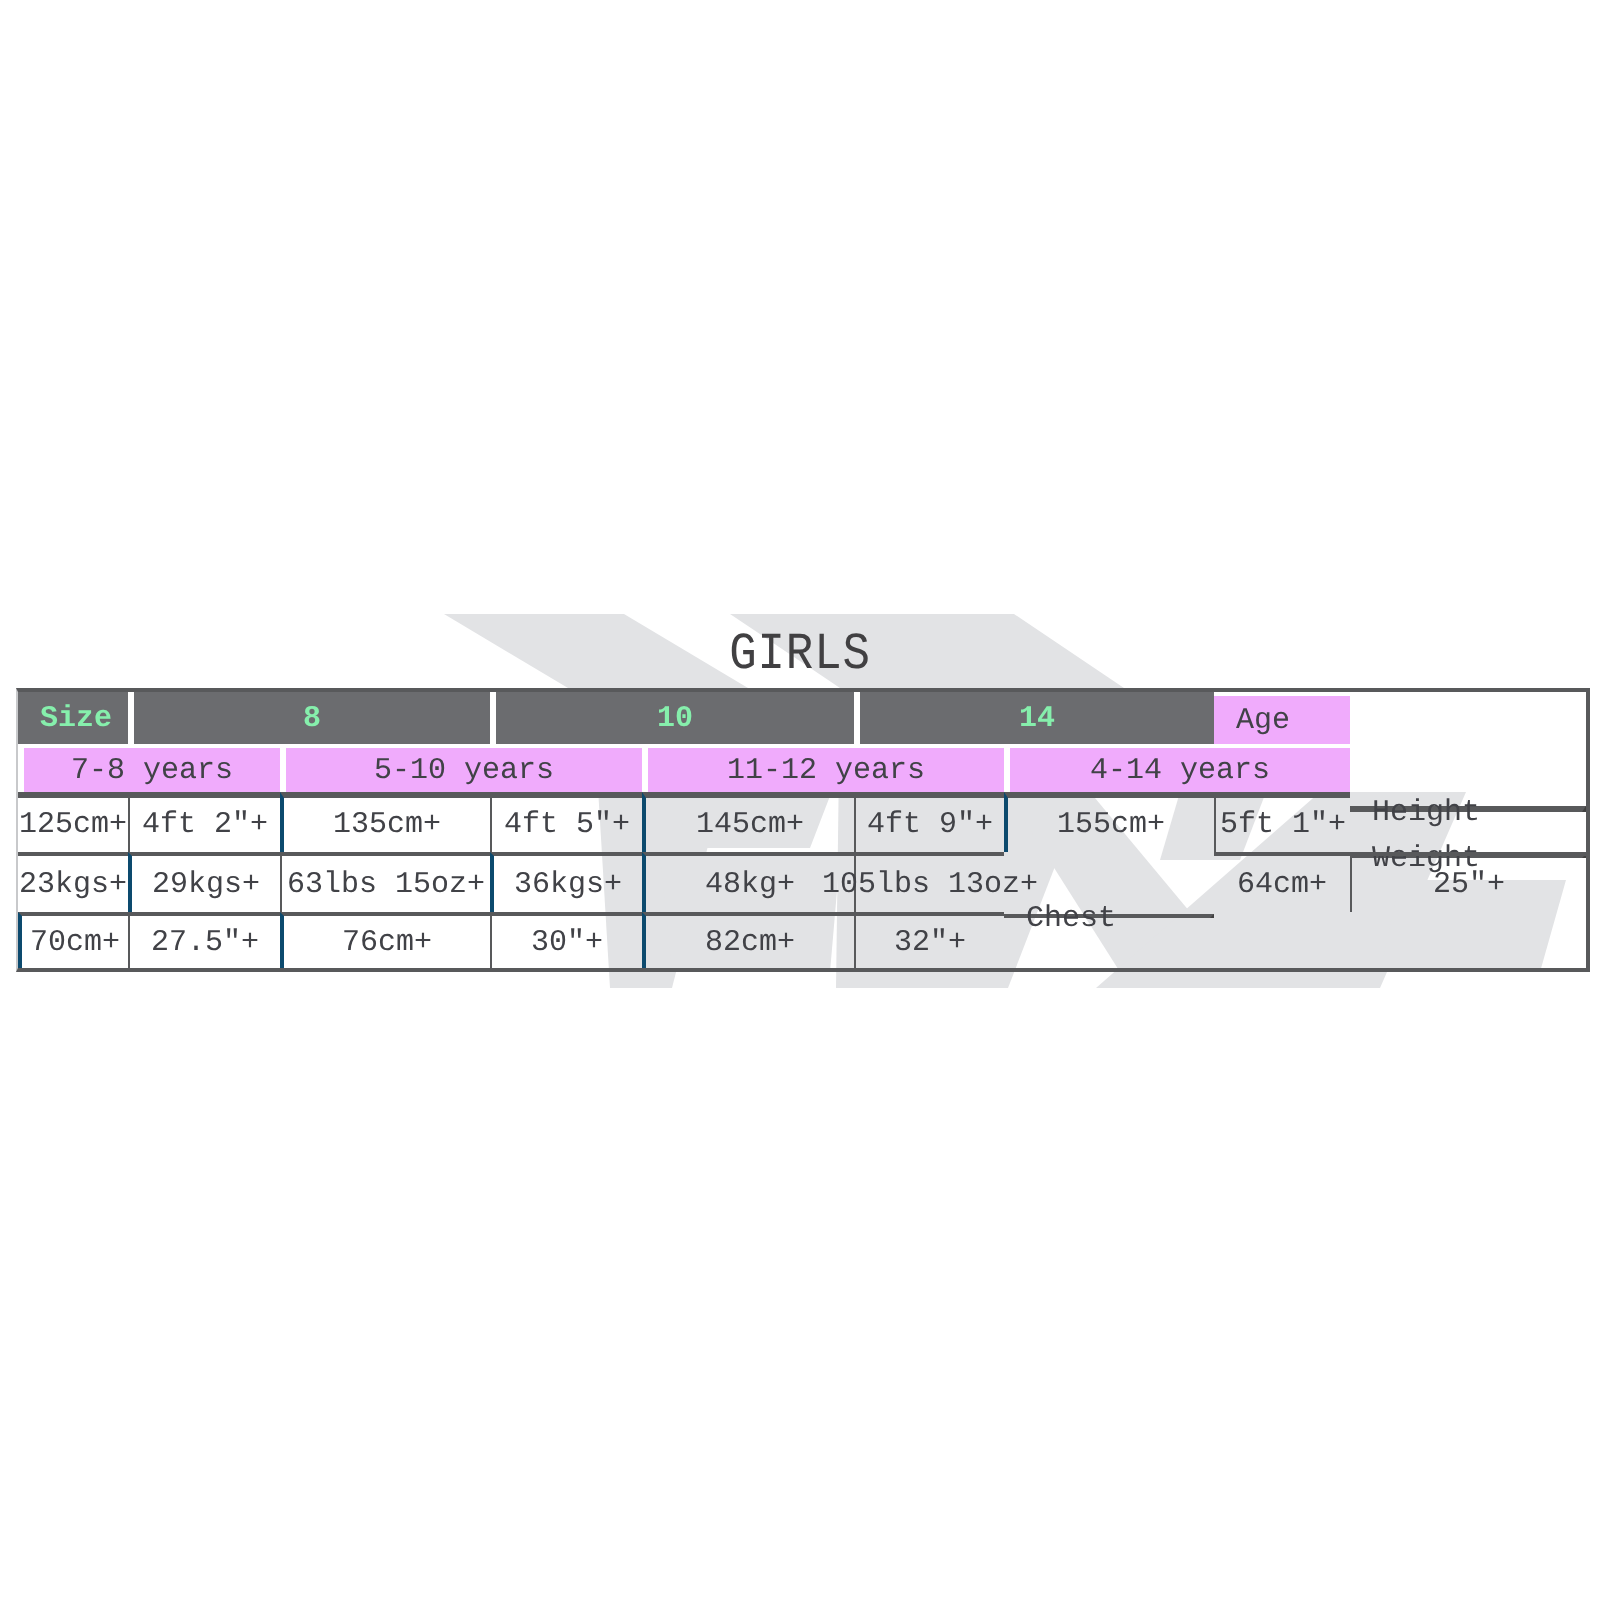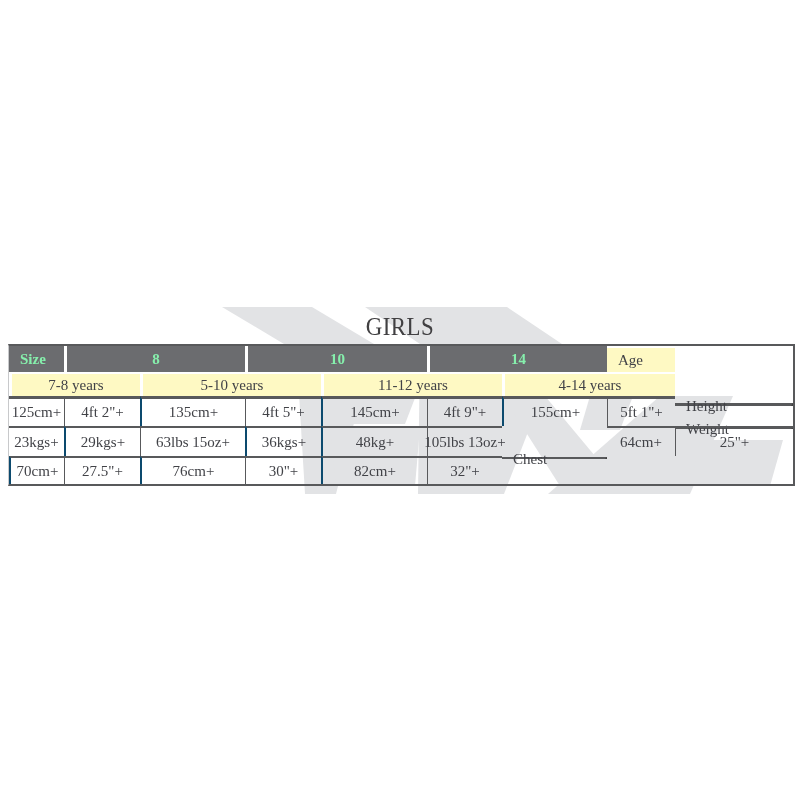--- a/index.html
+++ b/index.html
@@ -1,18 +1,18 @@
 <!DOCTYPE html>
 <html><head>
 <meta charset="utf-8">
 <style>
   html,body{margin:0;padding:0;background:#ffffff;}
   .stage{
     position:relative;width:800px;height:592px;background:#ffffff;overflow:hidden;
-    font-family:Liberation Serif, serif;
+    font-family:Liberation Mono, monospace;
   }
   .watermark{position:absolute;left:0;top:0;width:800px;height:800px;z-index:1;}
   .chart-title{
     position:absolute;left:8px;top:311px;width:784px;height:32px;z-index:3;
     text-align:center;font-size:26px;line-height:32px;color:#414042;
     letter-spacing:.5px;transform:scaleX(.88);transform-origin:50% 50%;
   }
   .tbl{
     position:absolute;left:8px;top:344px;z-index:2;
     display:grid;
@@ -22,21 +22,21 @@
     box-sizing:content-box;
   }
   .c{
     display:flex;align-items:center;justify-content:center;
     font-size:15px;color:#414247;box-sizing:border-box;white-space:nowrap;
     background:transparent;
   }
   .lab{justify-content:flex-start;padding-left:11px;}
   .sp2{grid-column:span 2;}
   .hdr{background:#6b6c6f;color:#86efac;font-weight:bold;}
-  .age{background:#fef9c3;border-top:2px solid #ffffff;text-align:right;}
+  .age{background:#f0abfc;border-top:2px solid #ffffff;text-align:right;}
   .ht{border-top:3px solid #58595b;}
   .wt{border-top:2px solid #58595b;}
   .ch{border-top:2px solid #58595b;}
   .gw{border-left:3px solid #ffffff;}   
   .gd{border-left:2px solid #0c4a6e;}   
   .sd{border-left:1.5px solid #58595b;} 
   .lr{border-right:2px solid #404040;margin-top:31px;}  
 </style>
 </head>
 <body>

